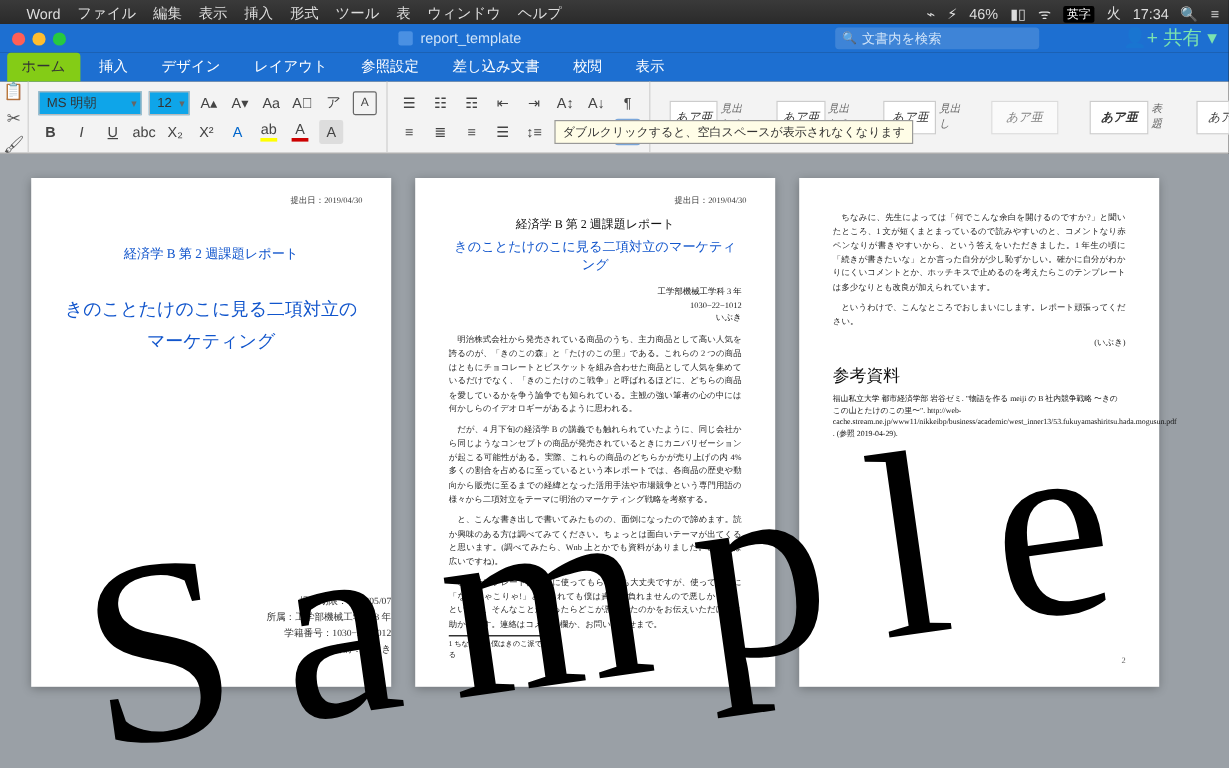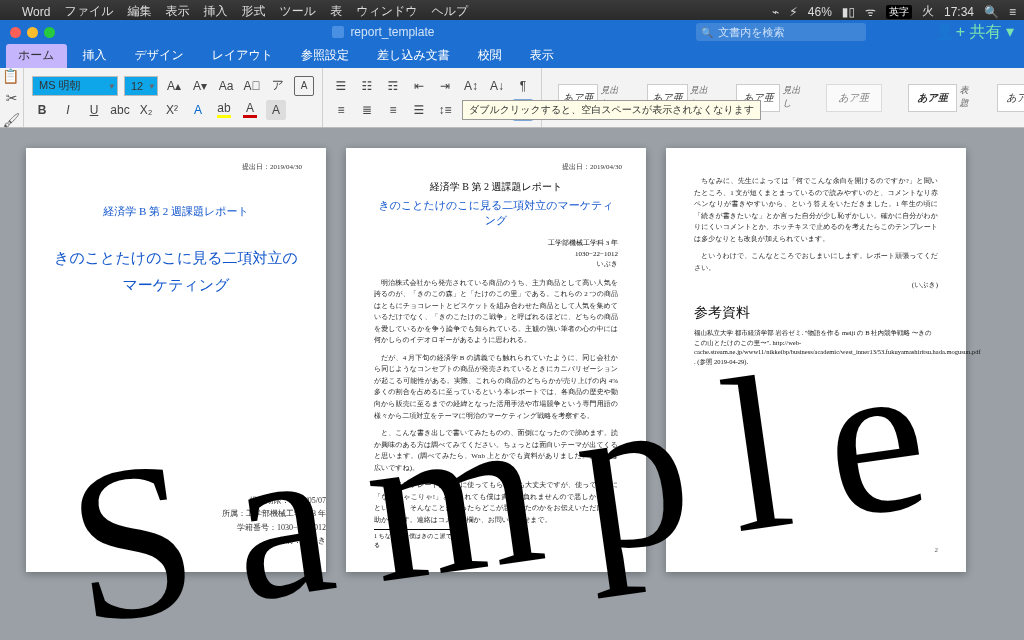--- a/index.html
+++ b/index.html
@@ -19,21 +19,21 @@
 .dot.r{background:#ff5f56}.dot.y{background:#ffbd2e}.dot.g{background:#27c93f}
 .titlebar .title { flex:1; text-align:center; display:flex; justify-content:center; align-items:center; gap:6px;margin-left:16px;}
 .titlebar .search { width:170px; height:18px; background:rgba(255,255,255,.15); border-radius:3px; padding:0 6px; color:#cfe3f8; display:flex; align-items:center; font-size:11px; margin-right:70px;}
 .titlebar .search::before{content:"🔍"; font-size:10px; margin-right:4px; opacity:.7;}
 .share { color:#86efac; font-size:16px; margin-right:10px; opacity:.9;}
 .doc-icon { width:12px; height:12px; background:#4a90e2; border-radius:2px; display:inline-block; }
 
 
 .tabs { height:24px; background:#1d6fd1; display:flex; align-items:flex-end; padding-left:6px; gap:4px; }
 .tab { padding:3px 12px 4px; color:#fff; font-size:12px; border-radius:3px 3px 0 0; }
-.tab.active { background:#c4b5fd; color:#333; }
+.tab.active { background:#84cc16; color:#333; }
 
 
 .ribbon { height:60px; background:#f3f3f3; border-bottom:1px solid #bbb; display:flex; align-items:stretch; }
 .rgroup { border-right:1px solid #d0d0d0; padding:4px 8px; display:flex; flex-direction:column; justify-content:center; }
 .rrow { display:flex; gap:6px; align-items:center; }
 .rrow + .rrow { margin-top:4px; }
 .sel { height:20px; border:1px solid #bbb; background:#0ea5e9; padding:0 14px 0 6px; font-size:11px; position:relative; display:flex; align-items:center; color:#333;}
 .sel::after{content:"▾"; position:absolute; right:3px; font-size:9px; color:#666;}
 .mini-btn { width:20px; height:20px; display:flex; align-items:center; justify-content:center; color:#444; font-size:12px; border-radius:2px; cursor:pointer; }
 .clp { width:24px; display:flex; flex-direction:column; align-items:center; justify-content:center; gap:6px;}

